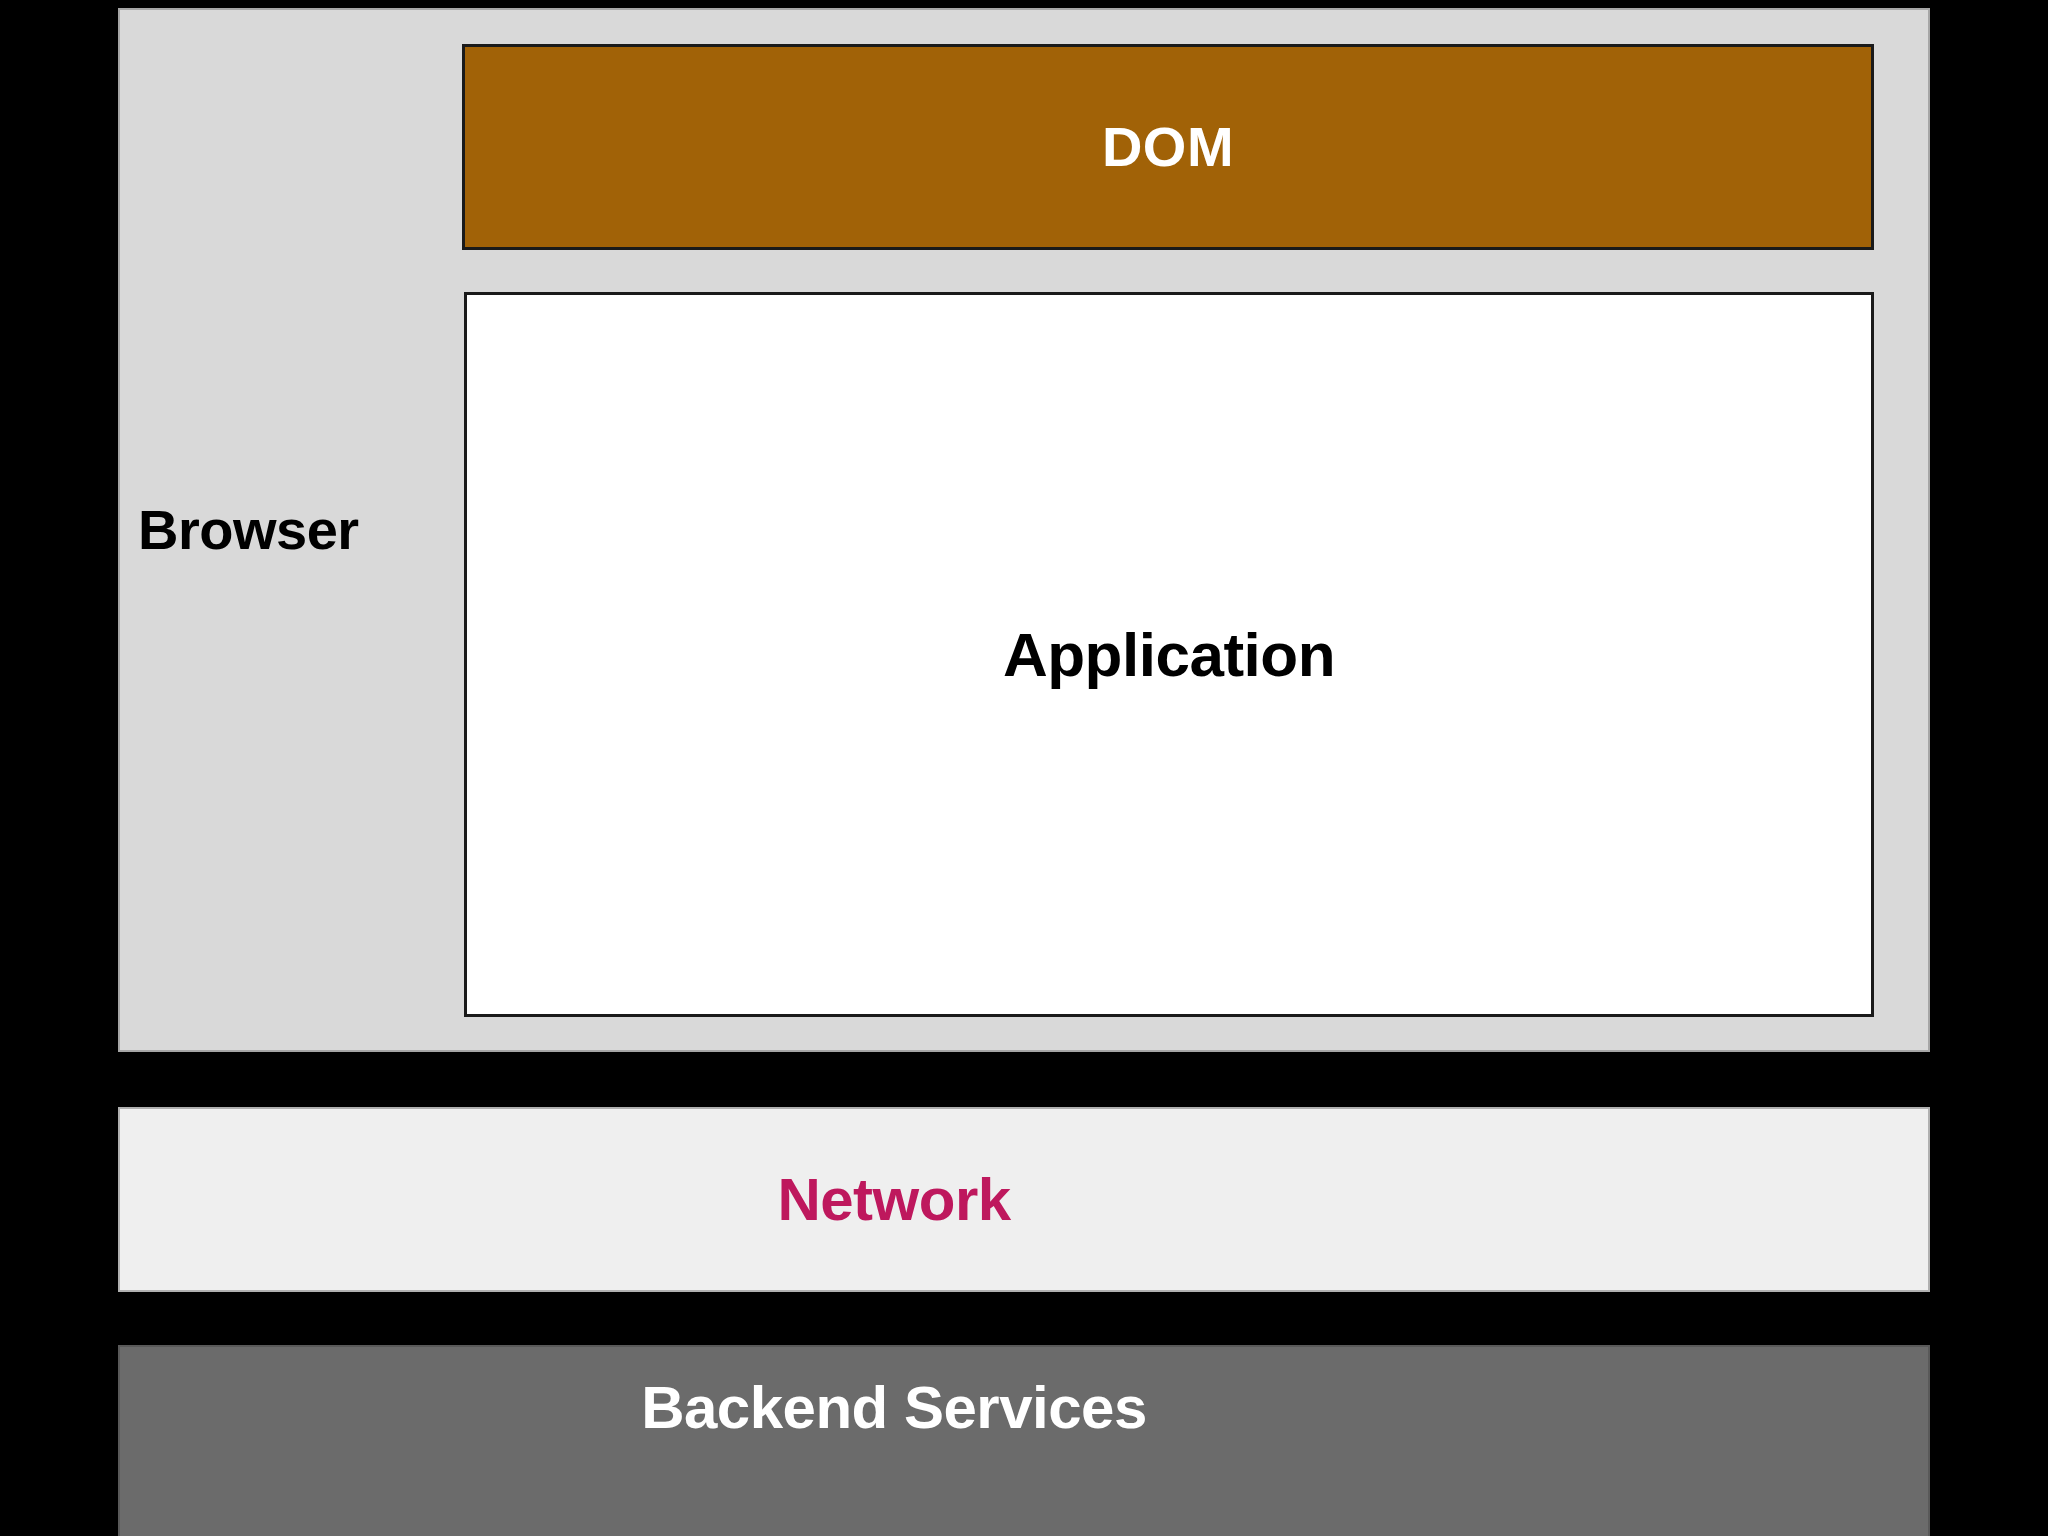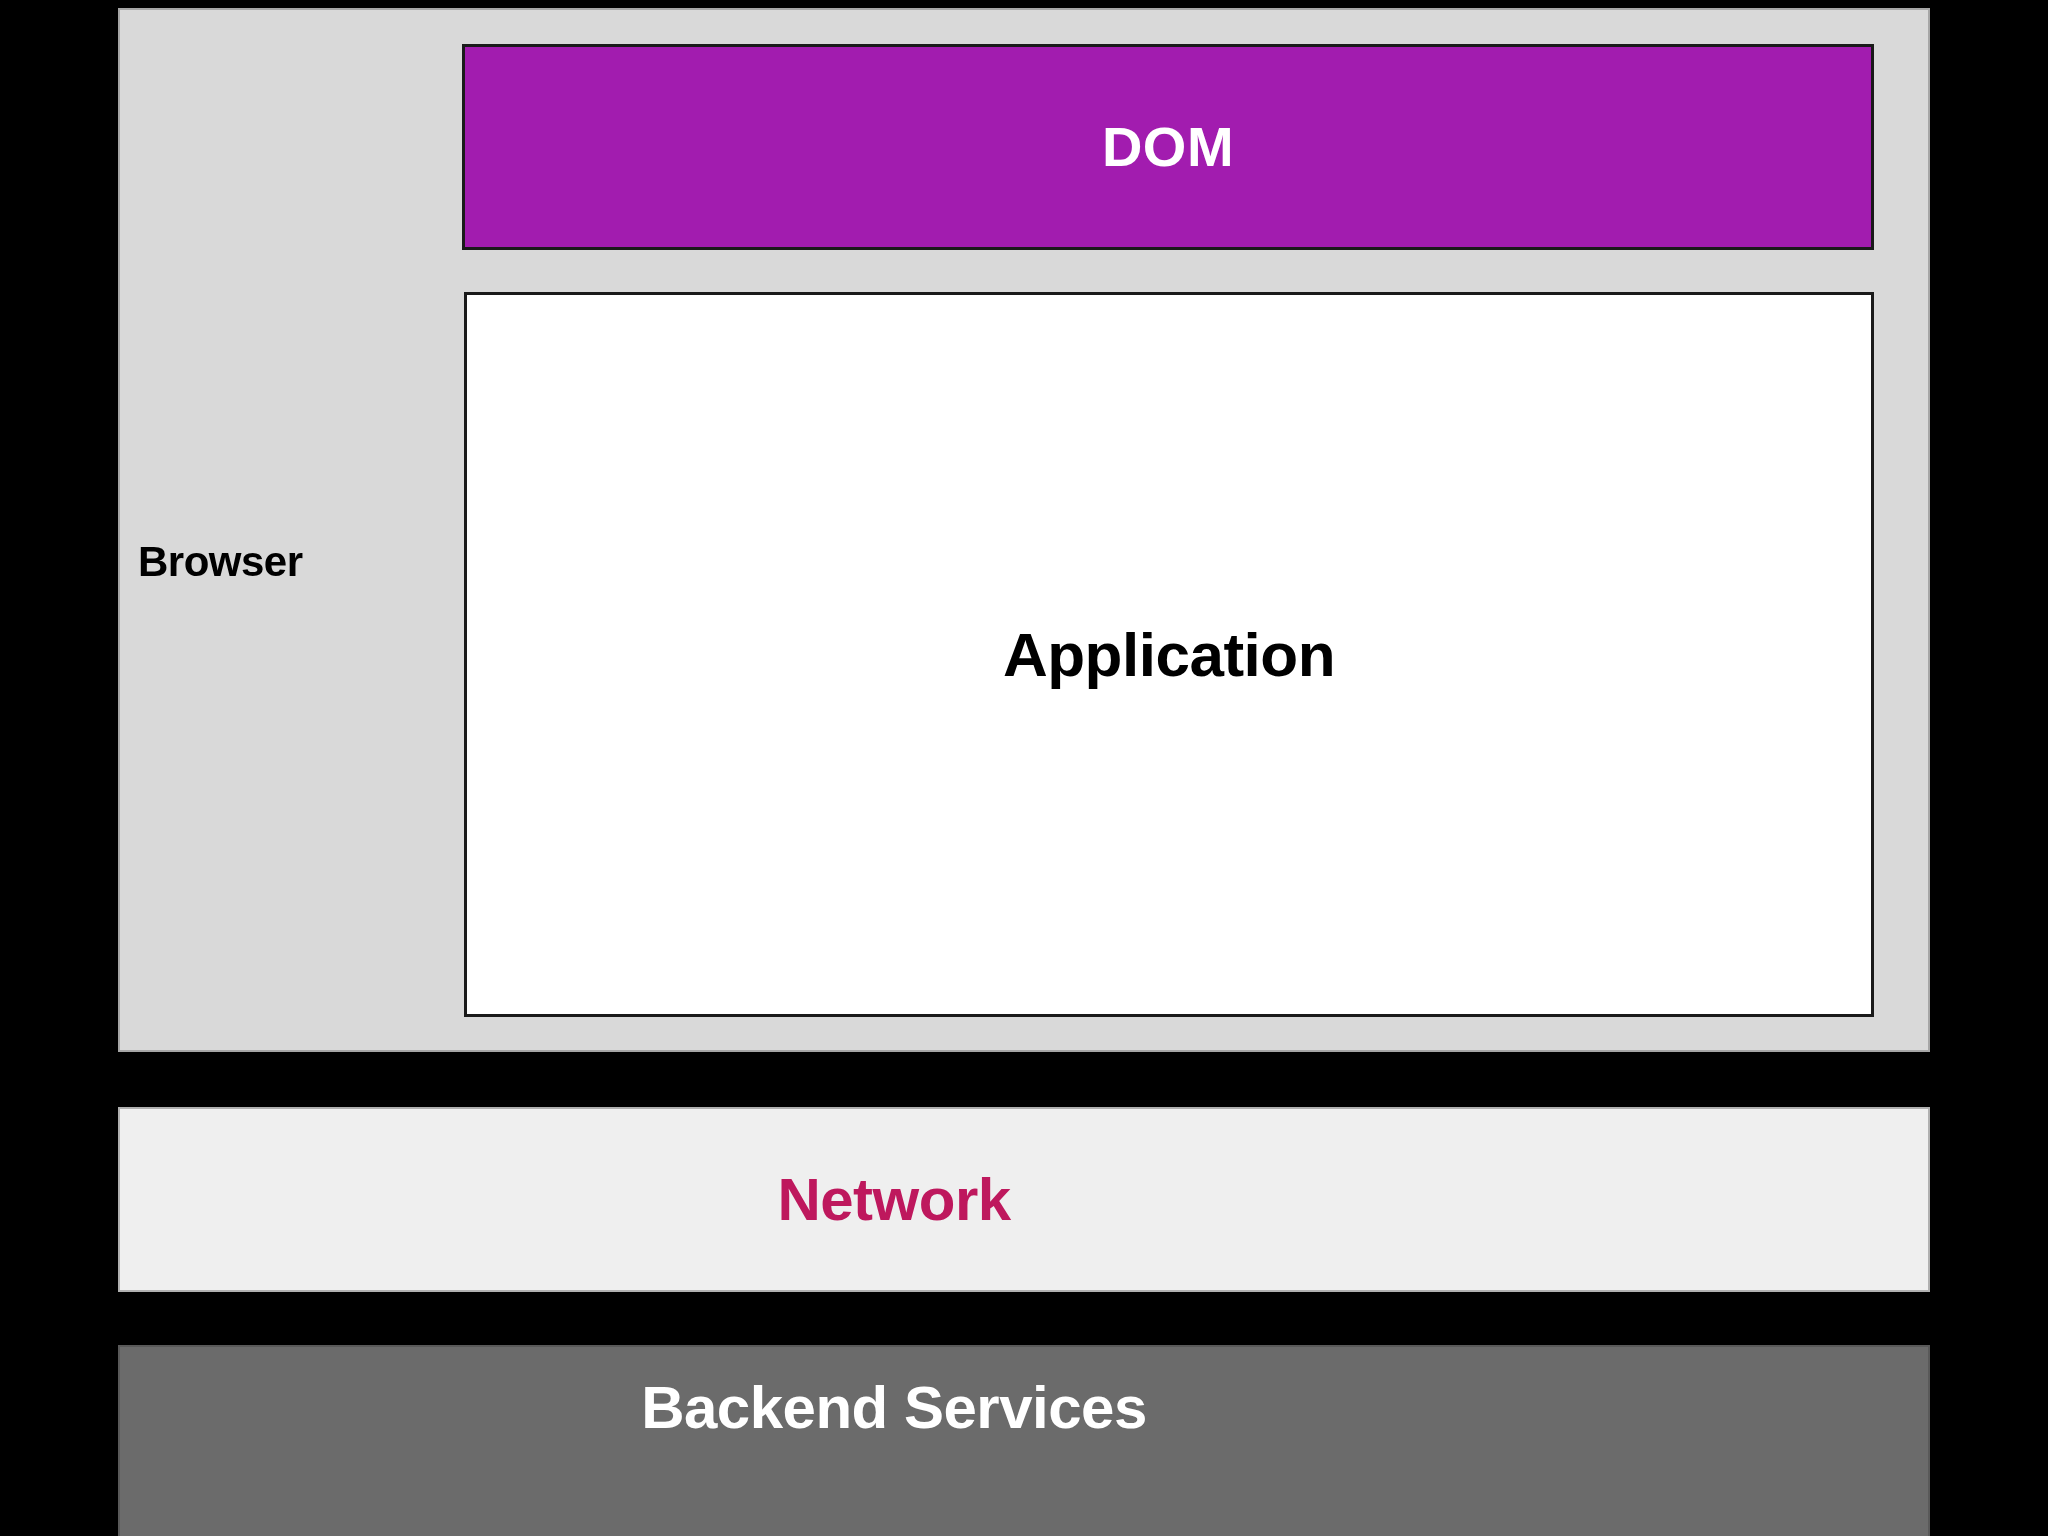--- a/index.html
+++ b/index.html
@@ -39,37 +39,36 @@
 
   .browser-label {
     position: absolute;
     left: 18px;
     top: 0;
     width: 320px;
     height: 1040px;
     display: flex;
     align-items: center;
     justify-content: flex-start;
-    font-size: 42px;
+    font-size: 56px;
     font-weight: bold;
     color: #000000;
     letter-spacing: -0.5px;
     line-height: 1;
     white-space: nowrap;
-    margin-top: 32px;
   }
 
   
   .dom-box {
     position: absolute;
     left: 342px;   
     top: 34px;     
     width: 1412px;
     height: 206px;
-    background: #a21caf;
+    background: #a16207;
     border: 3px solid #1A1A1A;
     box-sizing: border-box;
     display: flex;
     align-items: center;
     justify-content: center;
   }
   .dom-label {
     font-size: 56px;
     font-weight: bold;
     color: #FFFFFF;

